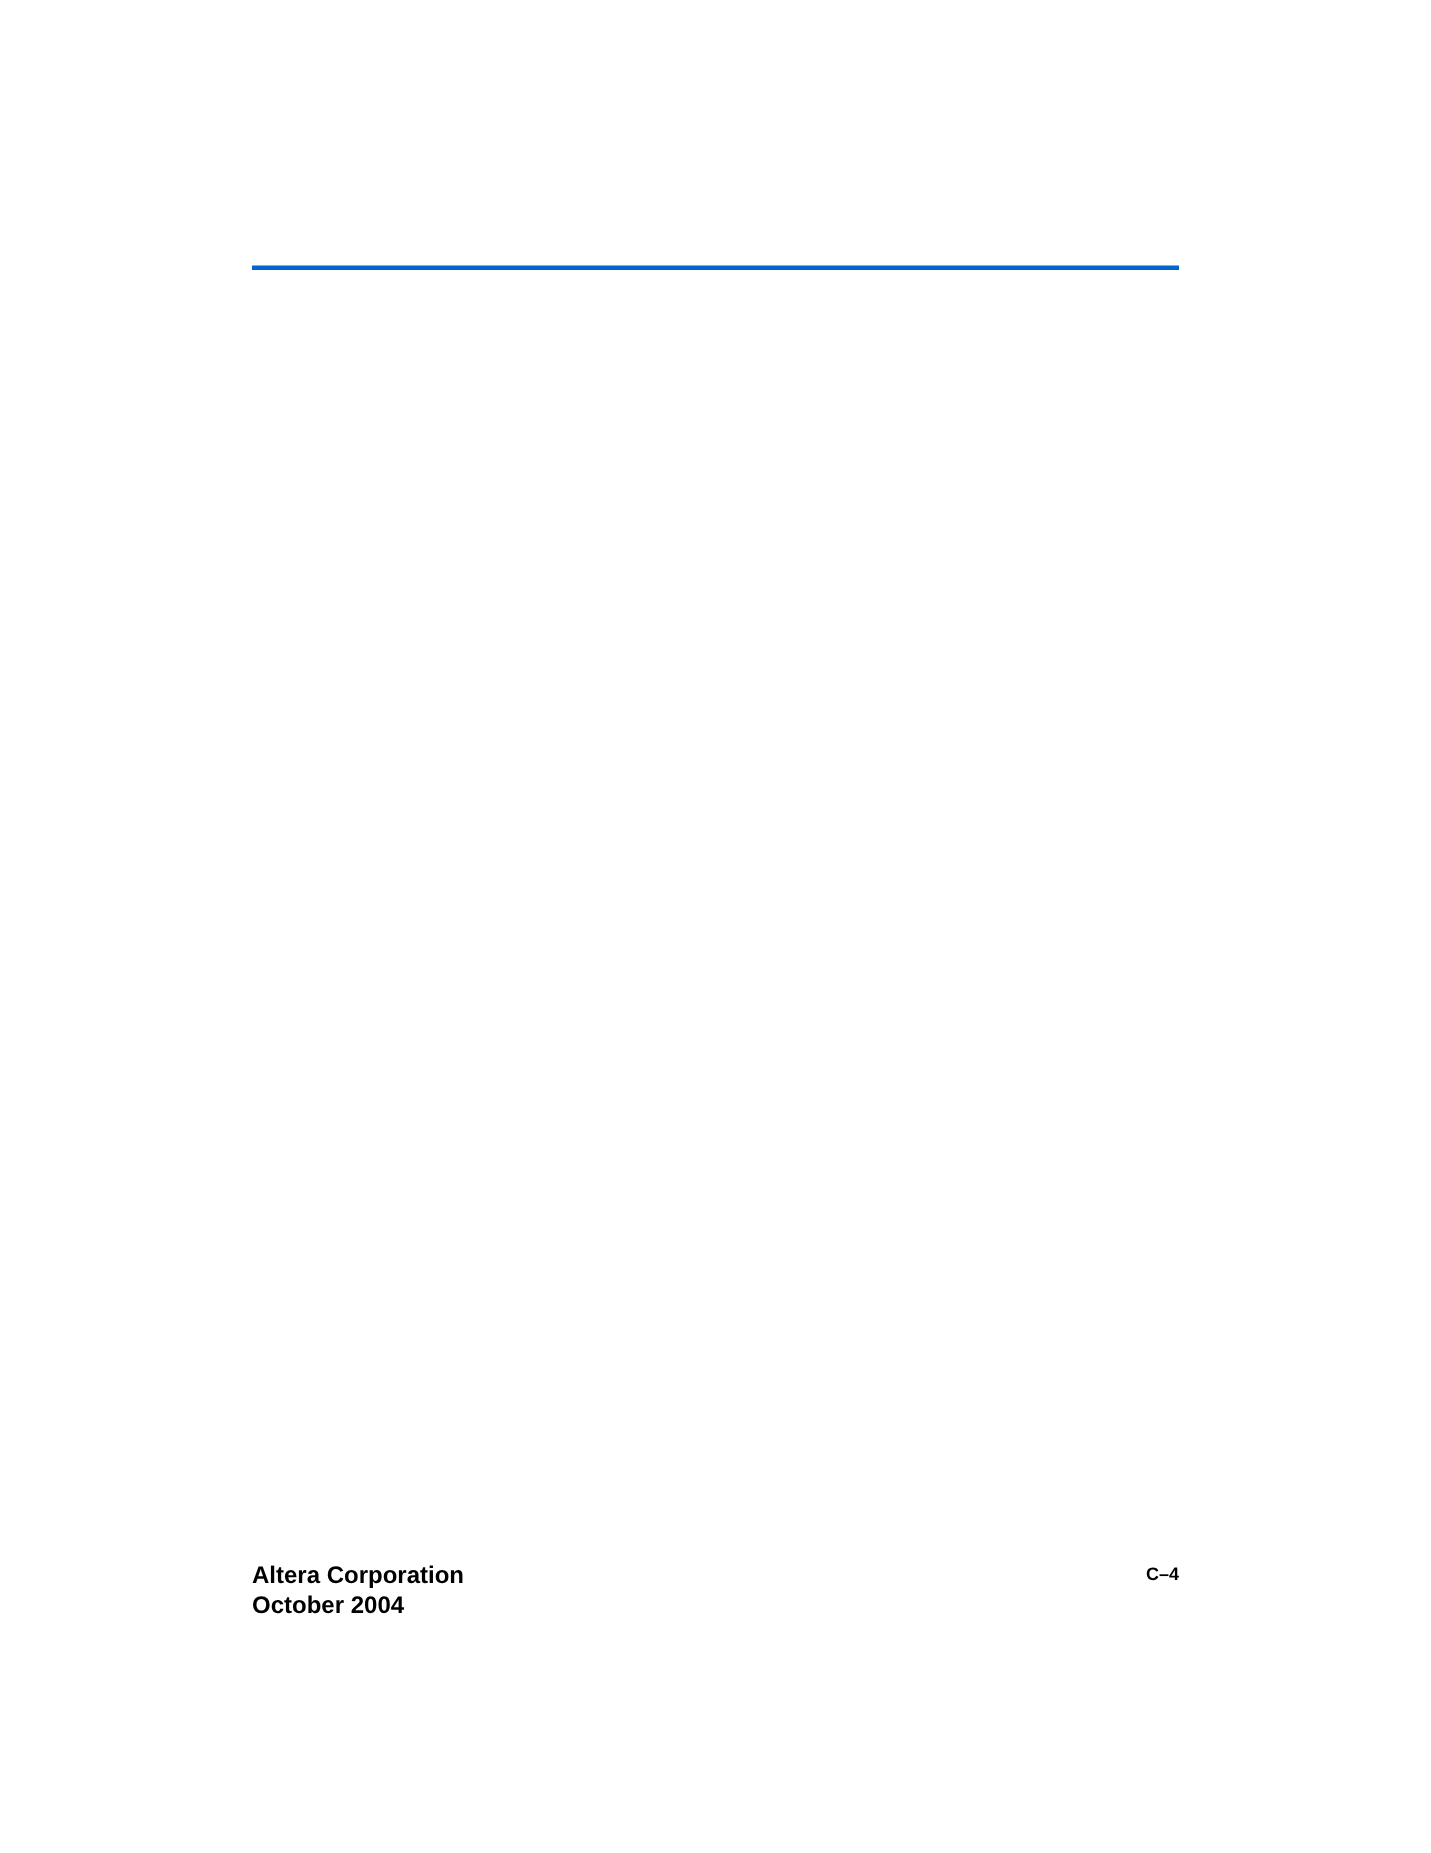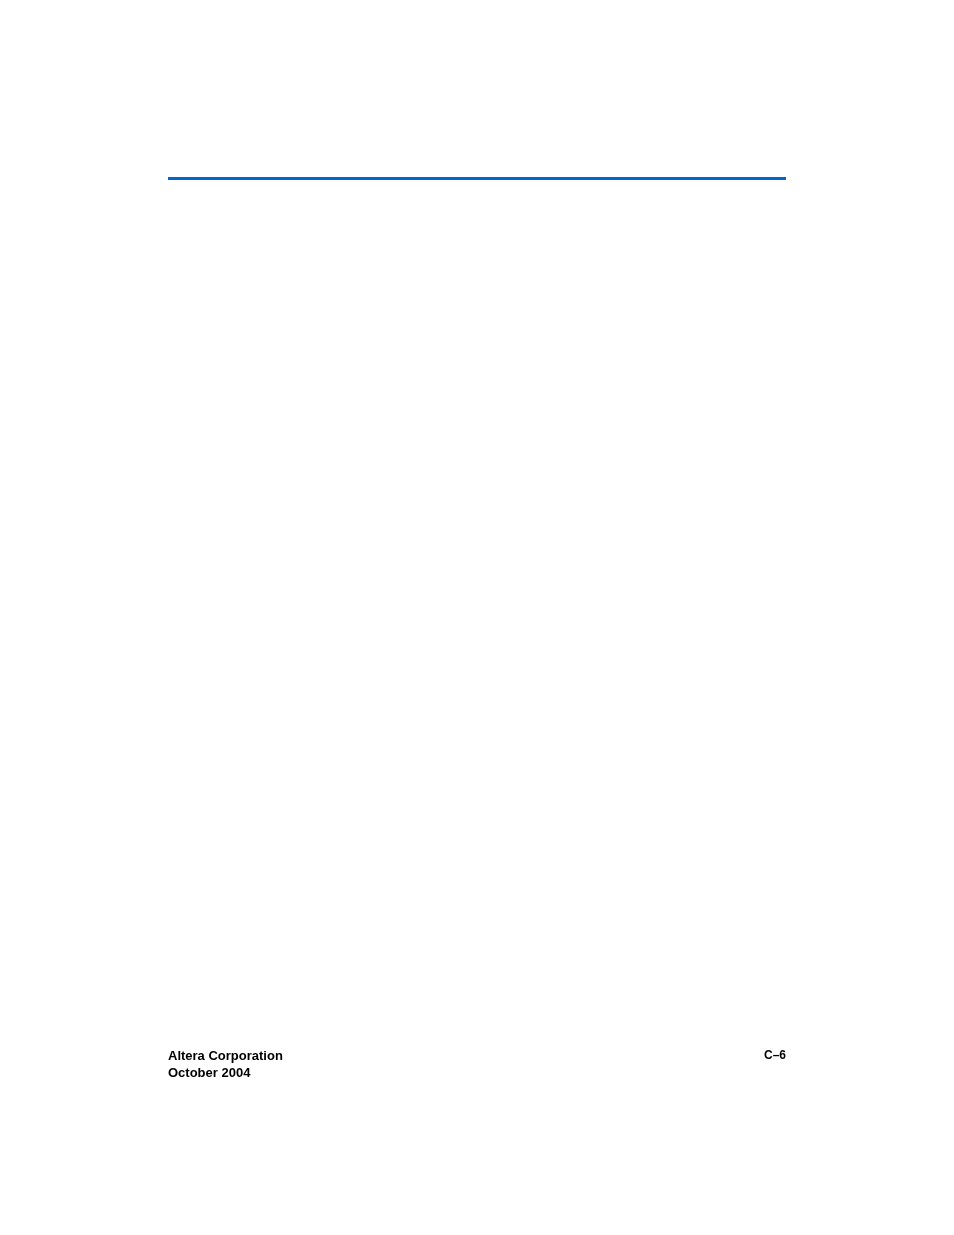--- a/index.html
+++ b/index.html
@@ -37,36 +37,36 @@
       display: flex;
       justify-content: space-between;
       align-items: flex-start;
     }
     .footer-left {
       display: flex;
       flex-direction: column;
       gap: 2px;
     }
     .footer-text {
-      font-size: 13px;
+      font-size: 16px;
       font-weight: bold;
       color: #000000;
     }
     .footer-page {
       font-size: 12px;
       font-weight: bold;
       color: #000000;
     }
   </style>
 </head>
 <body>
 
 <div class="page-container">
   <div class="header-rule"></div>
 
   <div class="footer">
     <div class="footer-left">
       <span class="footer-text">Altera Corporation</span>
       <span class="footer-text">October 2004</span>
     </div>
-    <span class="footer-page">C–6</span>
+    <span class="footer-page">C–4</span>
   </div>
 </div>
 
 </body></html>

